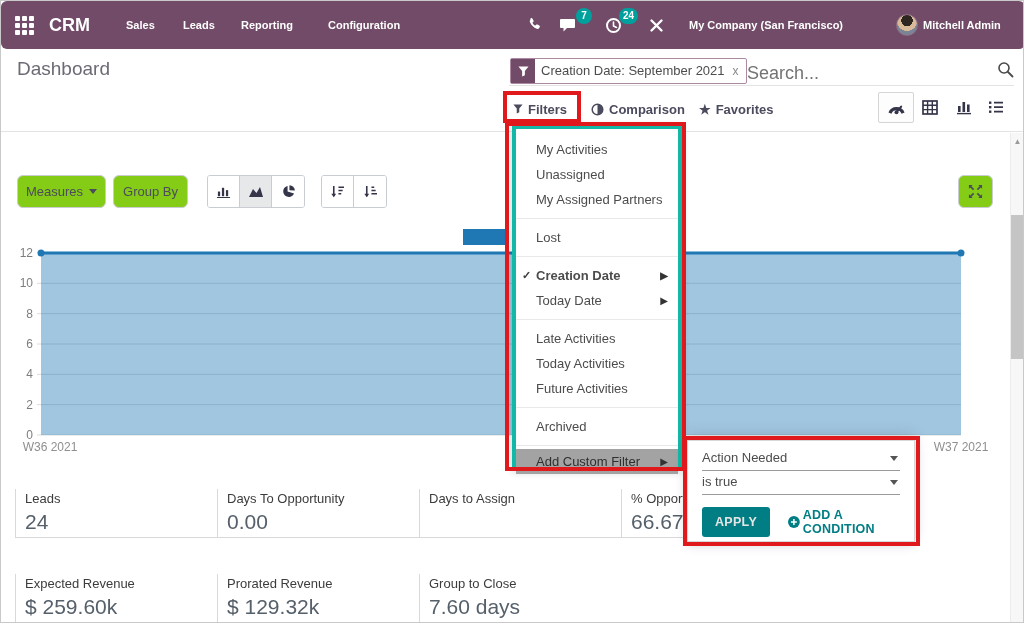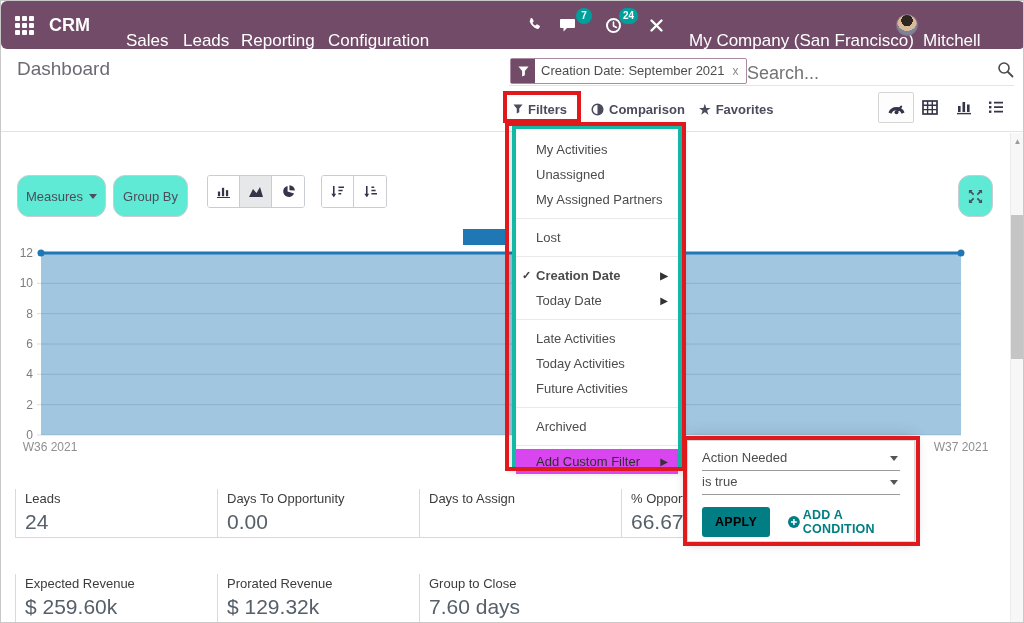--- a/index.html
+++ b/index.html
@@ -5,21 +5,21 @@
   * { box-sizing: border-box; margin: 0; padding: 0; }
   body { font-family: "Liberation Sans", sans-serif; background: #fff; }
   #page { position: relative; width: 1024px; height: 623px; overflow: hidden; background: #fff; border: 1px solid #c9c9c9; }
 
   
   .navbar { position: absolute; left: 0; top: 0; width: 1024px; height: 48px; background: #714B67; color: #fff; border-radius: 6px; }
   .apps-grid { position: absolute; left: 14px; top: 15px; width: 19px; height: 19px;
                display: grid; grid-template-columns: repeat(3,1fr); gap: 2px; cursor: pointer; }
   .apps-grid span { background: #fff; border-radius: 1px; }
   .nav-app { position: absolute; left: 48px; top: 0; line-height: 48px; font-size: 18px; font-weight: bold; }
-  .nav-item { position: absolute; top: 16px; line-height: 48px; font-size: 17px; cursor: pointer; }
+  .nav-item { position: absolute; top: 0; line-height: 48px; font-size: 11px; cursor: pointer; font-weight: bold; }
   .nav-icon { position: absolute; top: 0; height: 48px; display: flex; align-items: center; cursor: pointer; }
   .badge { position: absolute; top: 7px; height: 16px; min-width: 16px; padding: 0 4px; border-radius: 8px;
            background: #00a09d; color: #fff; font-size: 10px; font-weight: bold; line-height: 16px; text-align: center; }
   .avatar { position: absolute; left: 895px; top: 13px; width: 22px; height: 22px; border-radius: 50%;
             background: radial-gradient(circle at 50% 28%, #2e2620 0 32%, #d8b999 33% 58%, #7a8596 59%); border:1px solid #8d6d84; }
 
   
   .page-title { position: absolute; left: 16px; top: 57px; font-size: 19px; color: #6b6b75; }
   .facet { position: absolute; left: 509px; top: 57px; height: 26px; display: flex; align-items: stretch;
            border: 1px solid #ab8aa4; border-radius: 2px; background: #fff; font-size: 13px; color: #4c4c4c; }
@@ -31,21 +31,21 @@
   .magnifier { position: absolute; left: 996px; top: 60px; }
 
   .toolbar-item { position: absolute; top: 96px; height: 24px; display: flex; align-items: center; gap: 5px;
                   font-size: 13px; font-weight: 600; color: #4b4b5e; cursor: pointer; }
   .view-switch { position: absolute; top: 99px; cursor: pointer; }
   .view-active { position: absolute; left: 877px; top: 91px; width: 36px; height: 31px; border: 1px solid #d5d5d5;
                  border-radius: 2px; background: #fdfdfd; display: flex; align-items: center; justify-content: center; cursor: pointer; }
   .header-divider { position: absolute; left: 0; top: 130px; width: 1024px; height: 1px; background: #e3e3e3; }
 
   
-  .btn { position: absolute; top: 174px; height: 42px; background: #5eead4; border: 1px solid #c9cdd1; border-radius: 12px;
+  .btn { position: absolute; top: 174px; height: 33px; background: #84cc16; border: 1px solid #c9cdd1; border-radius: 6px;
          font-size: 13px; color: #4c4c5c; display: flex; align-items: center; justify-content: center; gap: 6px; cursor: pointer; }
   .btn-group { position: absolute; top: 174px; height: 33px; display: flex; border: 1px solid #c9cdd1; border-radius: 3px; overflow: hidden; }
   .btn-group .gbtn { width: 32px; height: 31px; display: flex; align-items: center; justify-content: center;
                      background: #fff; border-right: 1px solid #c9cdd1; cursor: pointer; }
   .btn-group .gbtn:last-child { border-right: none; }
   .btn-group .gbtn.active { background: #e7e8ea; }
   .caret-down { width: 0; height: 0; border-left: 4px solid transparent; border-right: 4px solid transparent; border-top: 5px solid #4c4c5c; }
 
   
   #chart-svg { position: absolute; left: 0; top: 224px; }
@@ -63,30 +63,30 @@
   .kpi-row-border { position: absolute; left: 14px; top: 536px; width: 808px; height: 1px; background: #d9d9d9; }
 
   
   .dropdown { position: absolute; left: 511px; top: 124px; width: 170px; height: 345px; background: #fff;
               border: 4px solid #14b8a6; box-shadow: 0 2px 8px rgba(0,0,0,.18); z-index: 5; padding-top: 8px; font-size: 13px; color: #4c4c4c; }
   .dd-item { position: relative; height: 25px; line-height: 25px; padding-left: 20px; cursor: pointer; white-space: nowrap; }
   .dd-sep { border-top: 1px solid #e9e9e9; margin: 6px 0; }
   .dd-check { position: absolute; left: 6px; top: 0; font-size: 11px; color: #3d3d3d; }
   .dd-arrow { position: absolute; right: 10px; top: 0; font-size: 10px; color: #333; }
   .dd-bold { font-weight: bold; }
-  .dd-highlight { background: #d946ef; color: #2f2f2f; }
+  .dd-highlight { background: #a3a3a3; color: #2f2f2f; }
 
   
   .cf-panel { position: absolute; left: 686px; top: 439px; width: 228px; height: 102px; background: #fff;
               border: 1px solid #d8d8d8; box-shadow: 0 -6px 14px rgba(0,0,0,.12), 0 4px 10px rgba(0,0,0,.12); z-index: 6; padding: 6px 14px 0 14px; }
   .cf-select { position: relative; height: 24px; line-height: 22px; border-bottom: 1px solid #9b9b9b;
                font-size: 13px; color: #4c4c4c; cursor: pointer; }
   .cf-select .caret-down { position: absolute; right: 2px; top: 9px; border-top-color: #555; }
   .cf-buttons { display: flex; align-items: center; margin-top: 12px; }
-  .cf-apply { background: #017e84; color: #000000; font-size: 12.5px; font-weight: bold; border: none;
+  .cf-apply { background: #017e84; color: #e5e5e5; font-size: 12.5px; font-weight: bold; border: none;
               padding: 8px 13px; border-radius: 3px; cursor: pointer; letter-spacing: .3px; }
   .cf-add { display: flex; align-items: center; gap: 3px; margin-left: 18px; color: #017e84;
             font-size: 12.5px; font-weight: bold; cursor: pointer; letter-spacing: .2px; }
 
   
   .anno { position: absolute; border: 4px solid #e0191c; background: transparent; z-index: 10; pointer-events: none; }
   #anno-filters { left: 502px; top: 90px; width: 78px; height: 32px; }
   #anno-dropdown { left: 504px; top: 121px; width: 181px; height: 349px; }
   #anno-panel { left: 682px; top: 435px; width: 237px; height: 110px; }
 

